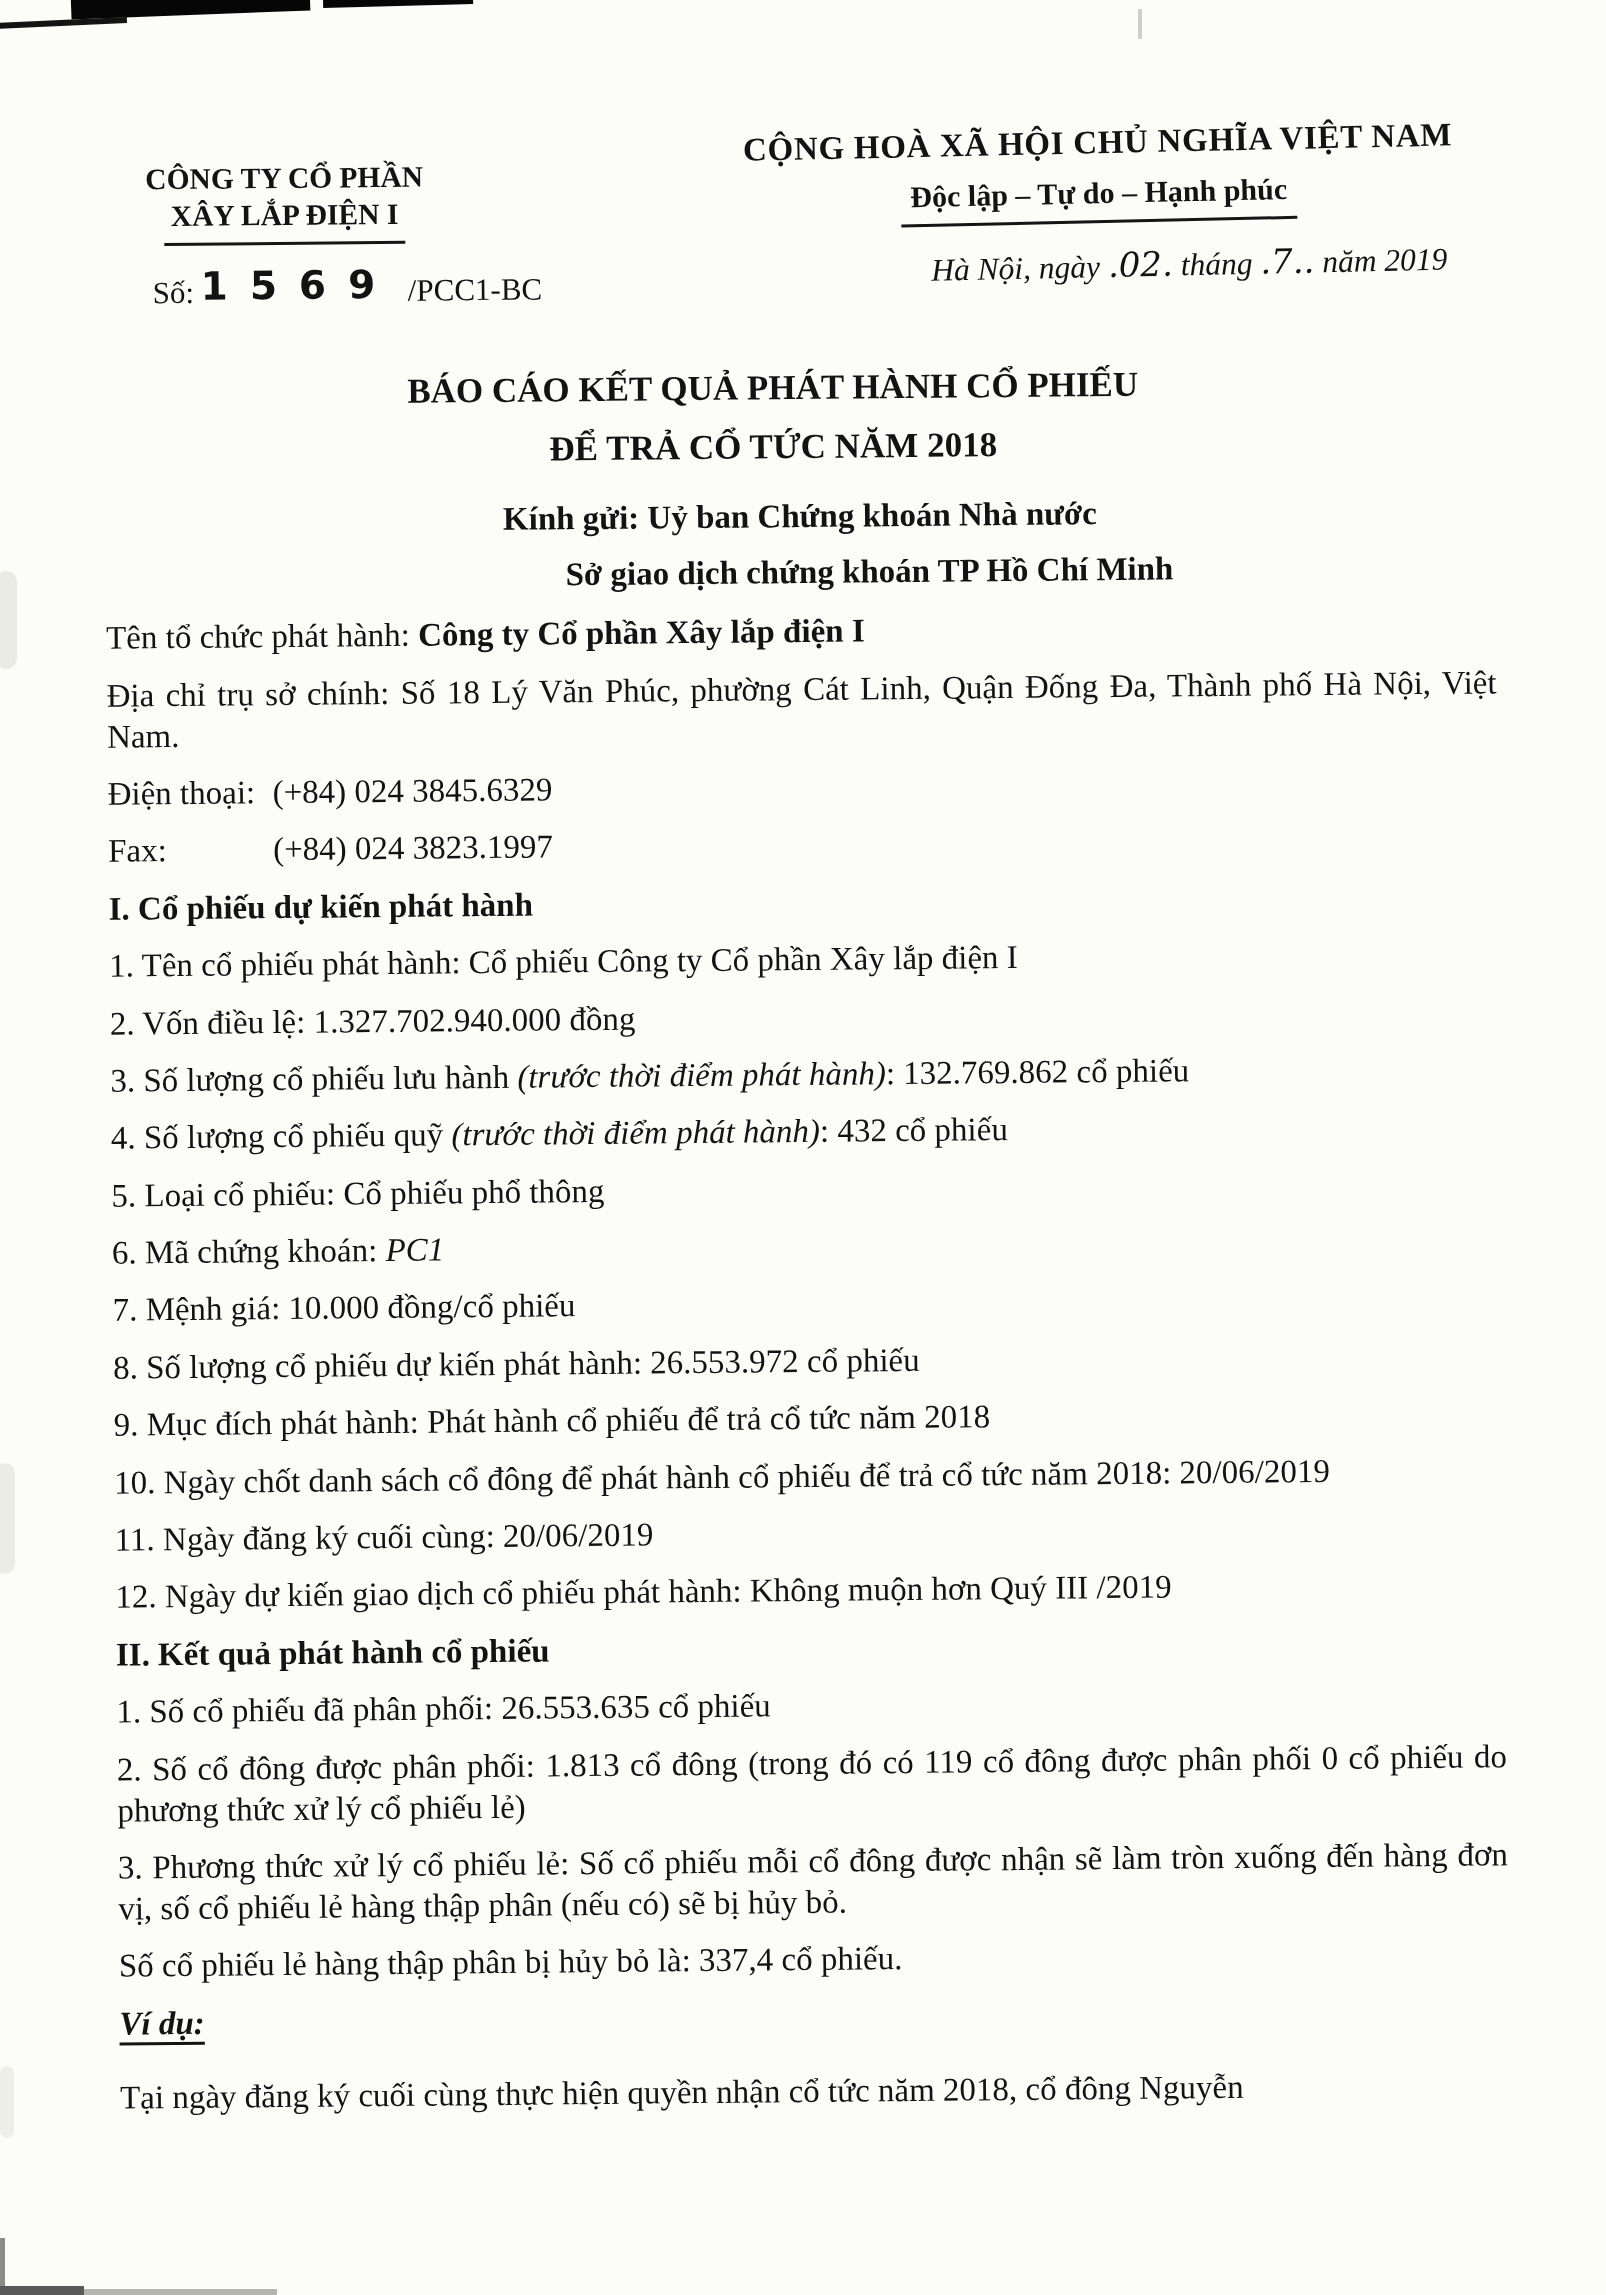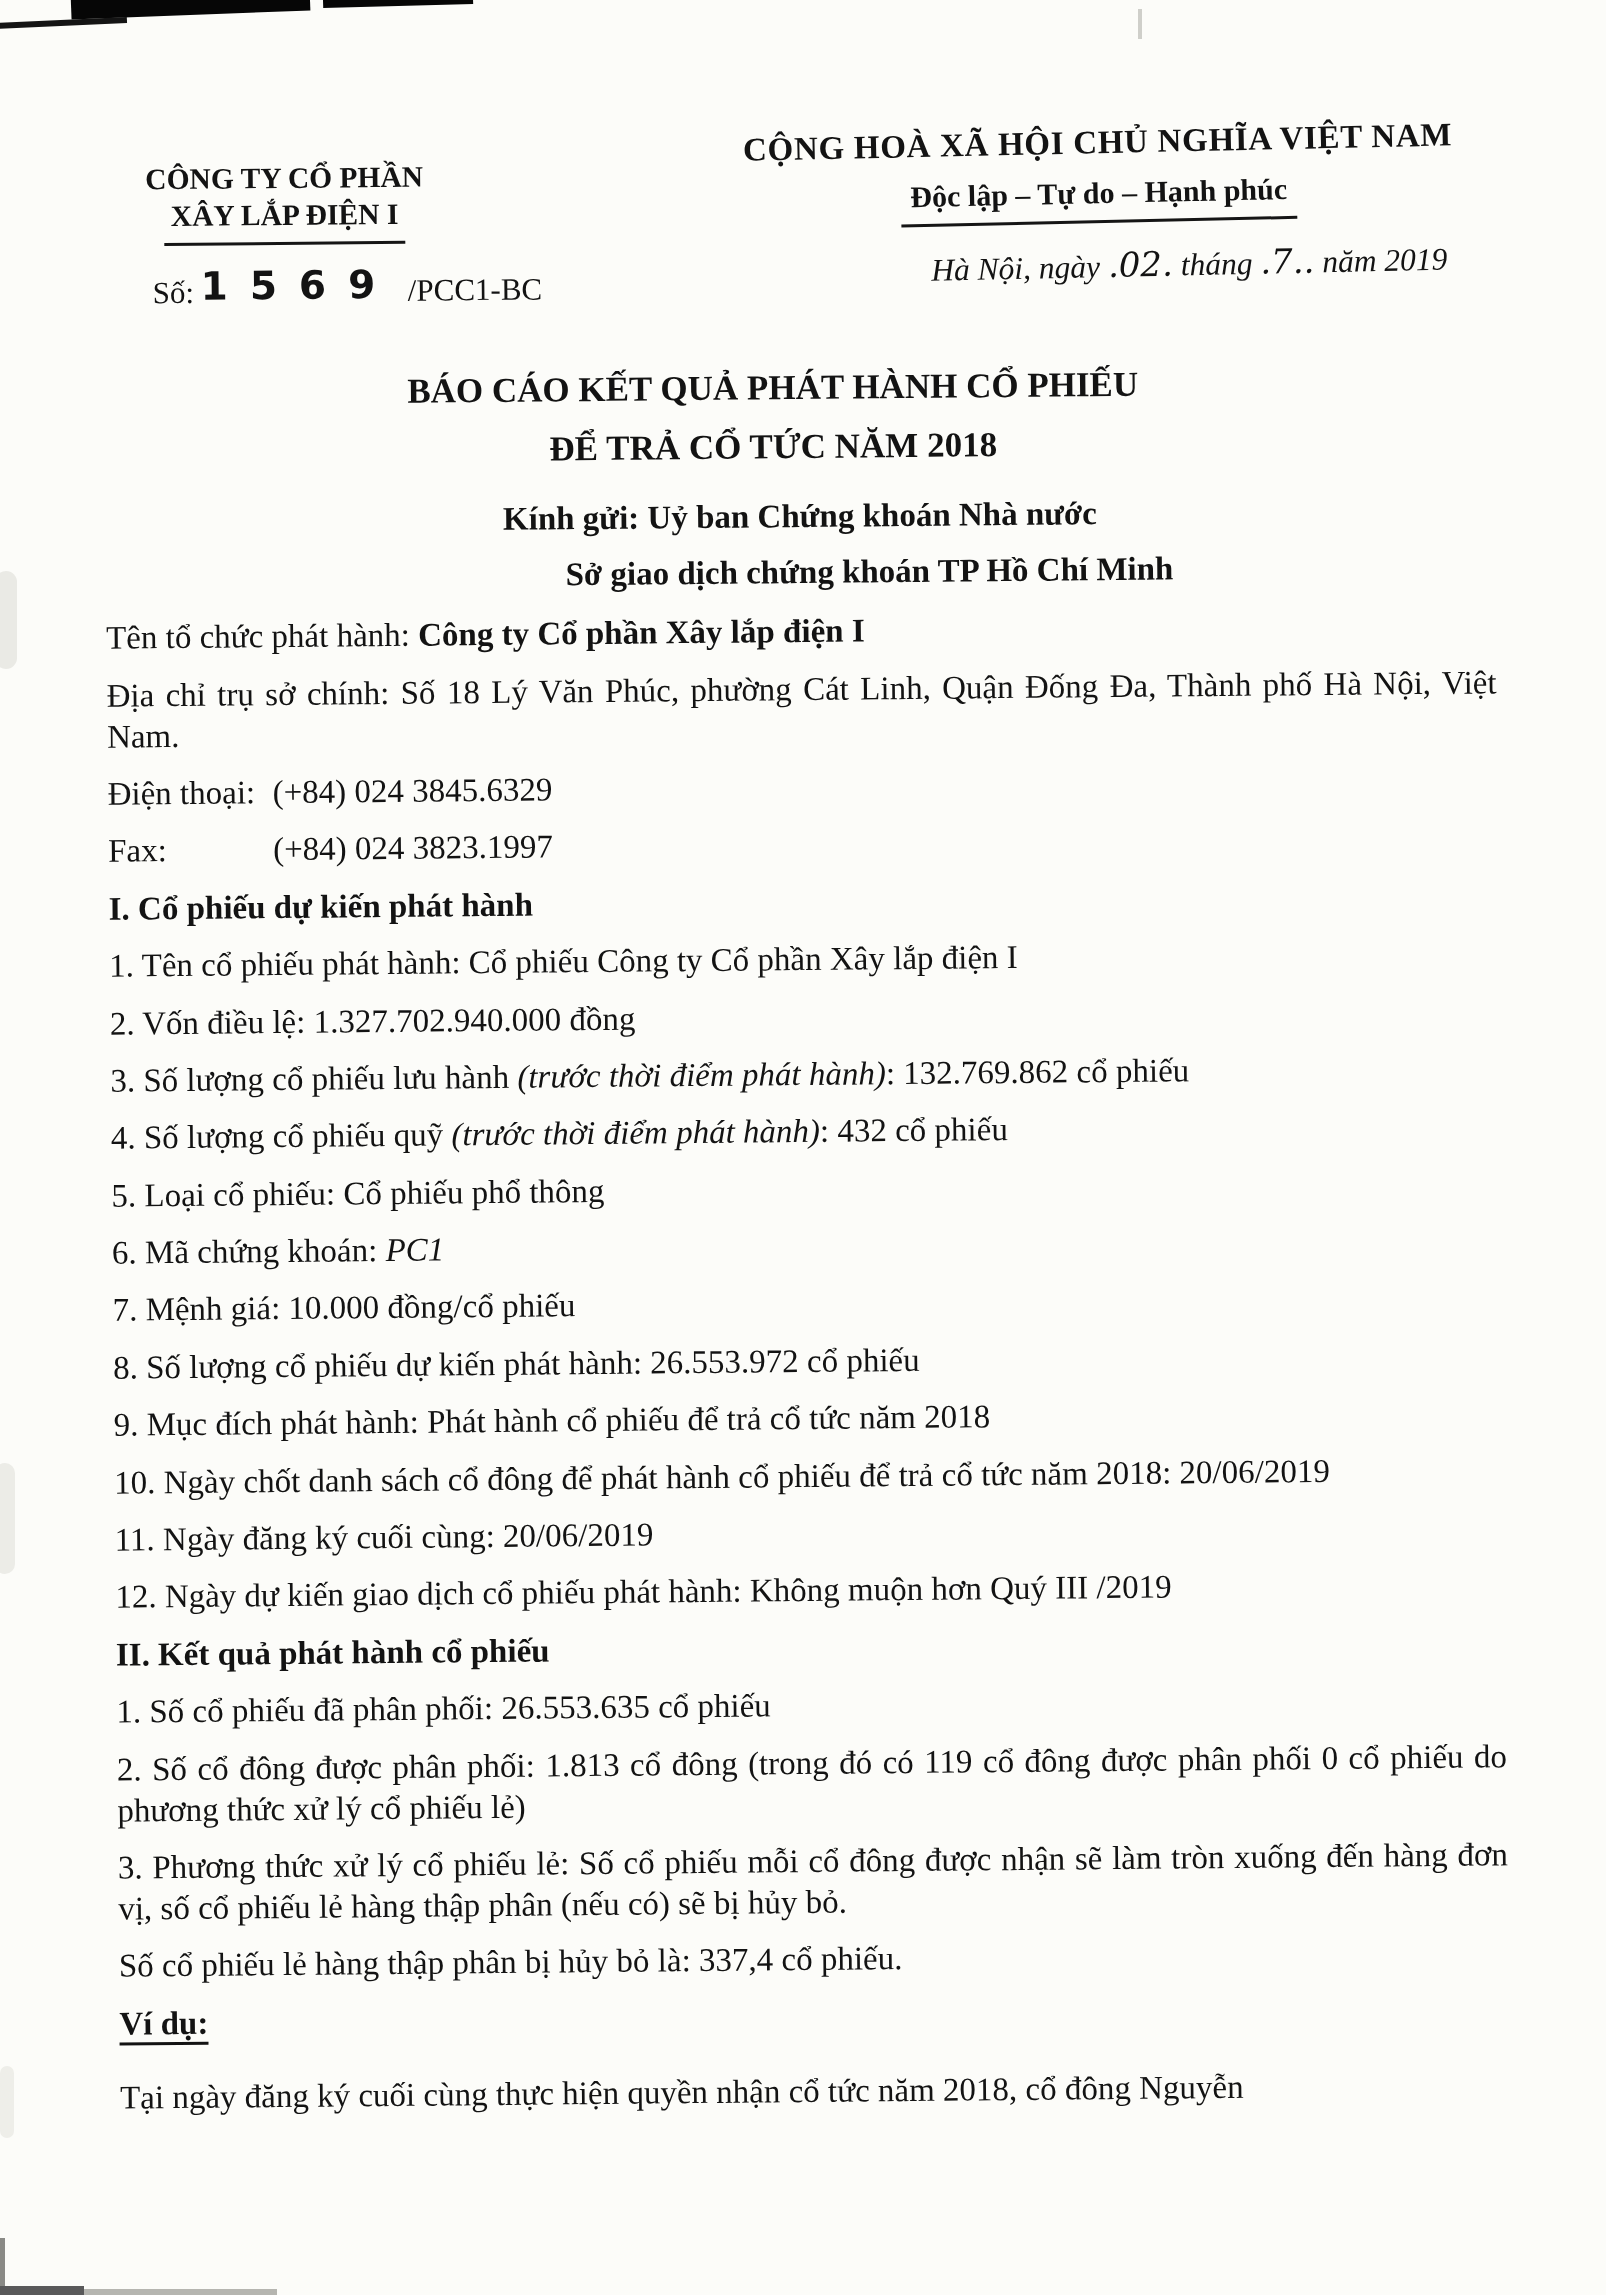--- a/index.html
+++ b/index.html
@@ -33,21 +33,21 @@
   .title .t2{margin-top:18.4px;}
   .recips{text-align:center;font-weight:bold;font-size:33px;}
   .recips .r1{margin-top:29px;}
   .recips .r2{margin-top:14.4px;transform:translateX(69px);}
   .bodytext{margin-top:18.4px;}
   .bodytext p{margin:0 0 16.4px 0;}
   .jf{text-align:justify;}
   .lbl{display:inline-block;width:165px;}
   .heading{font-weight:bold;}
   .vidu-p{margin-bottom:8.5px !important;}
-  .vidu{font-weight:600;text-decoration:underline;text-underline-offset:7.9px;text-decoration-thickness:2.6px;}
+  .vidu{font-style:italic;font-weight:600;text-decoration:underline;text-underline-offset:7.9px;text-decoration-thickness:2.6px;}
   .example-p{padding-top:25px;}
 
   
   .art{position:absolute;}
 </style>
 </head>
 <body>
 
 <div class="art" style="left:71px;top:-10.5px;width:239px;height:25px;background:#060606;transform:rotate(-2.2deg);"></div>
 <div class="art" style="left:323px;top:-7.9px;width:150px;height:14.4px;background:#060606;transform:rotate(-1.6deg);"></div>

